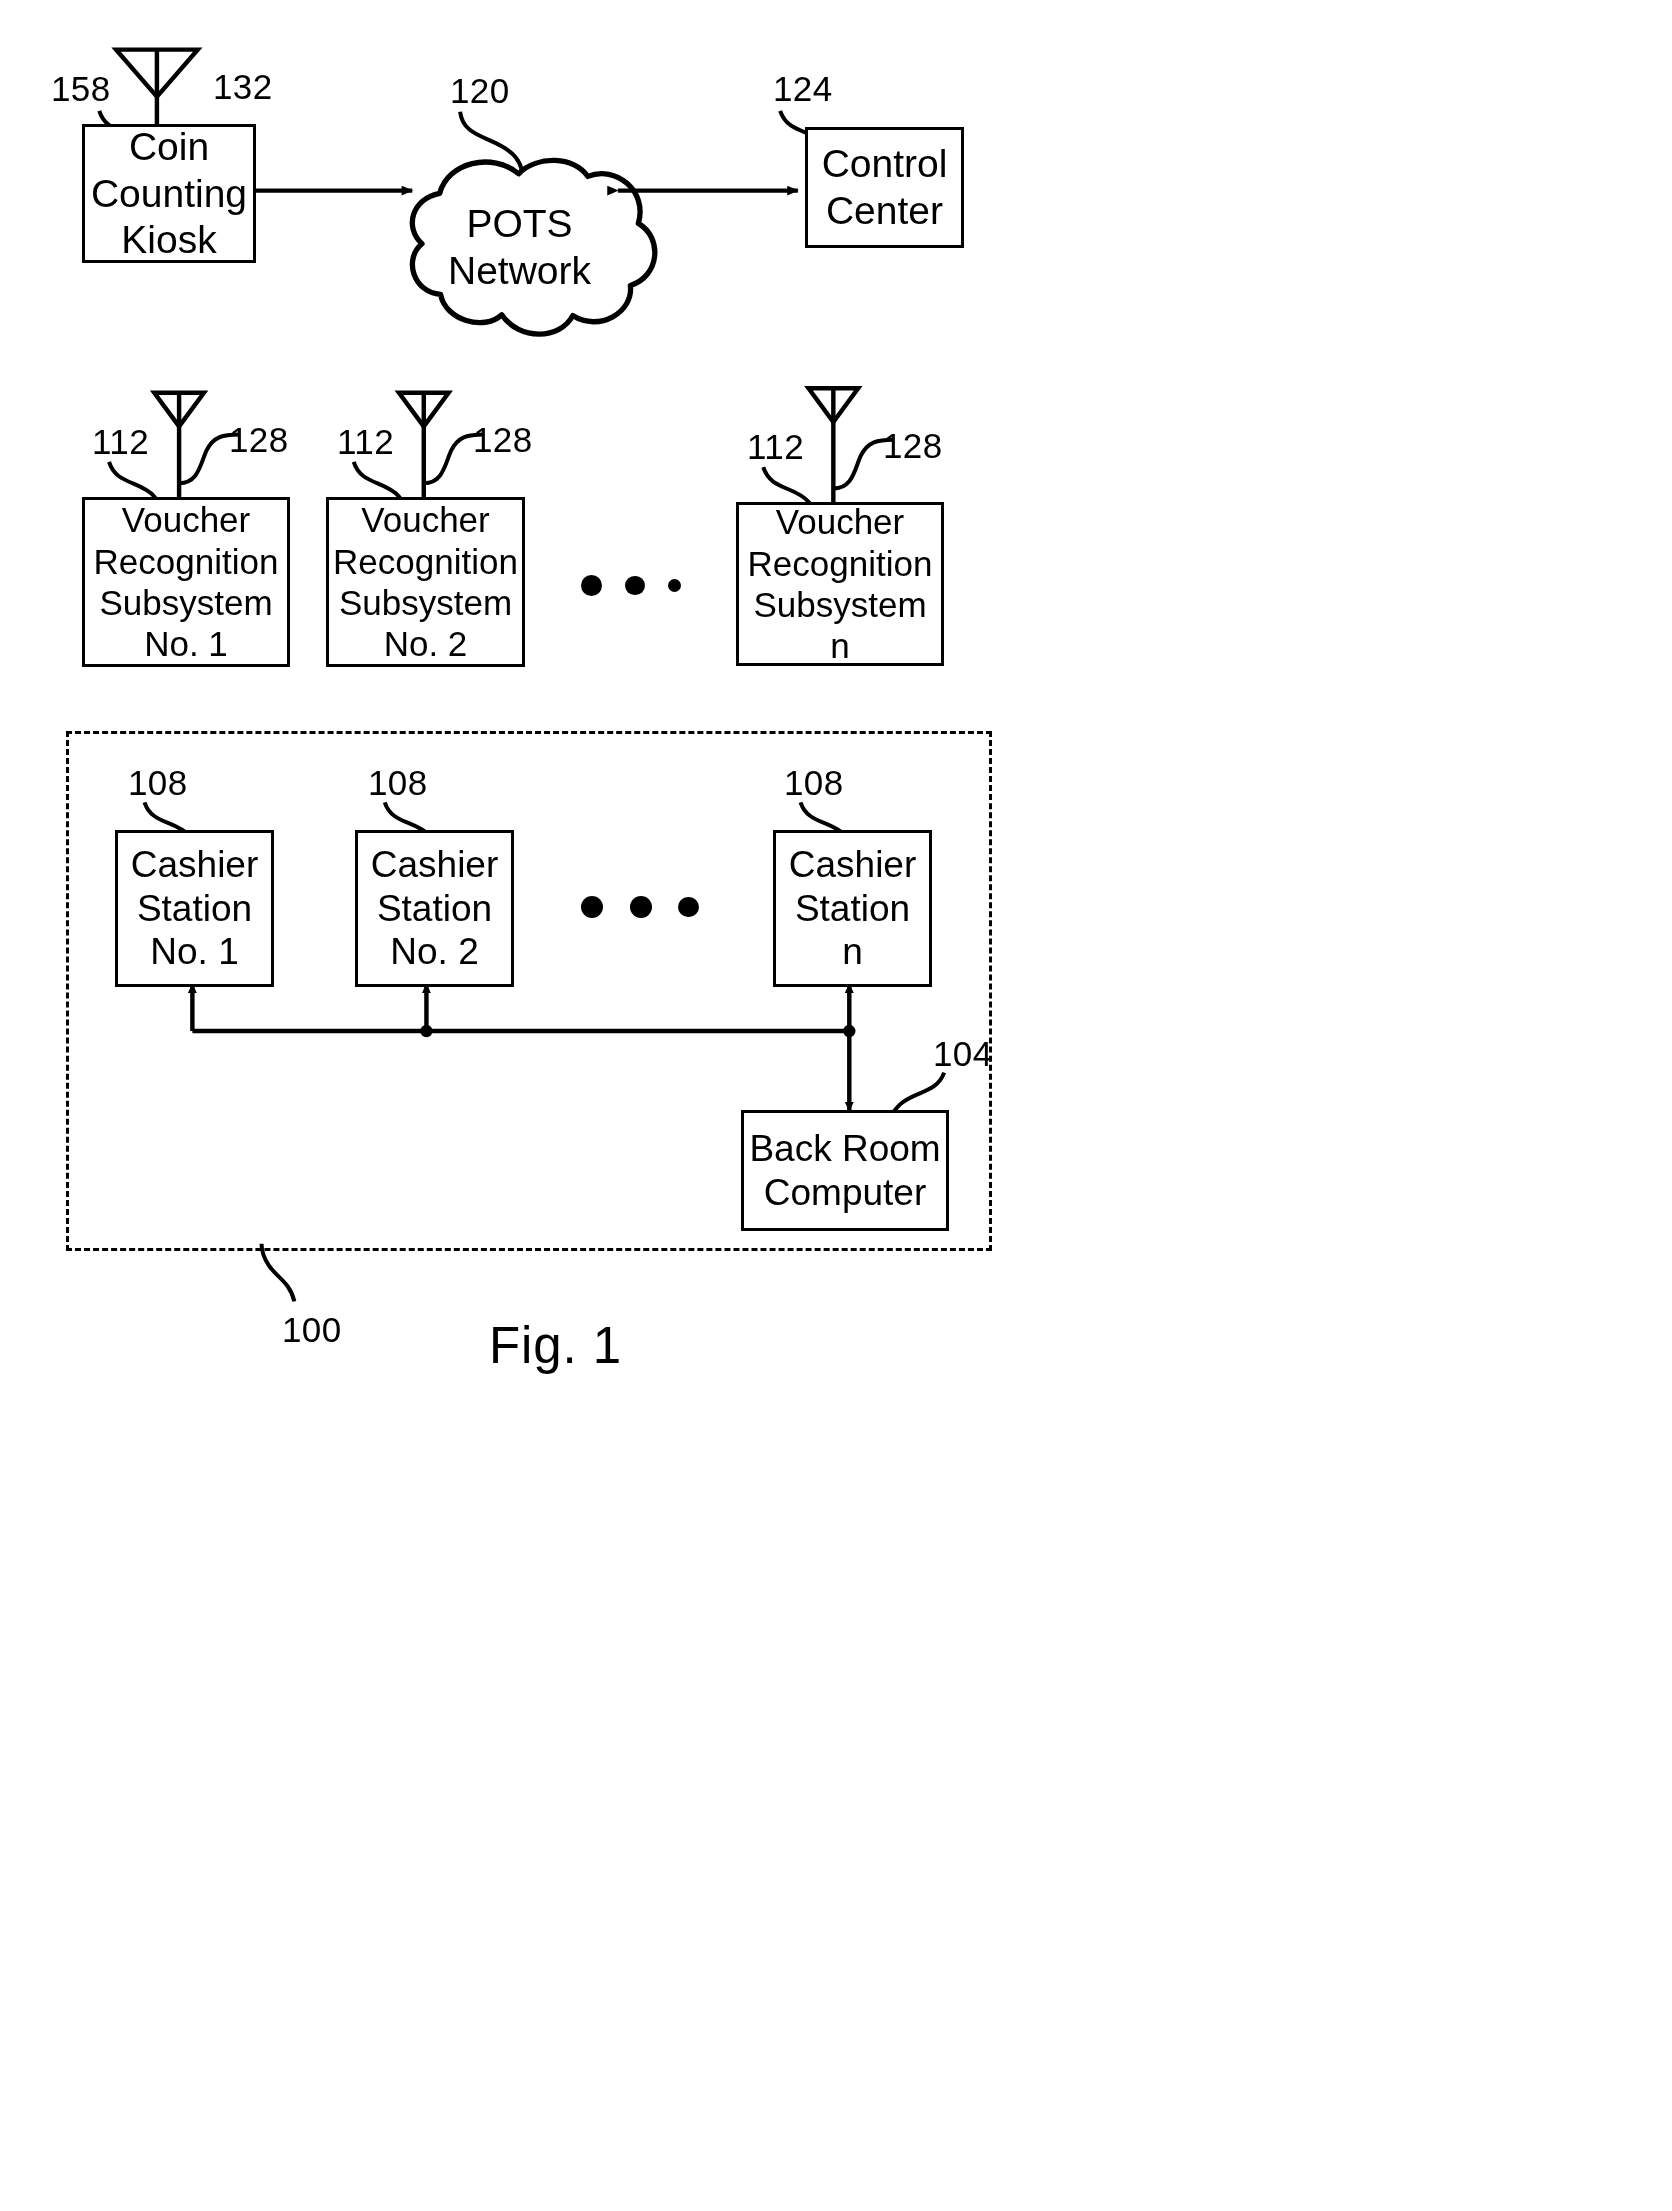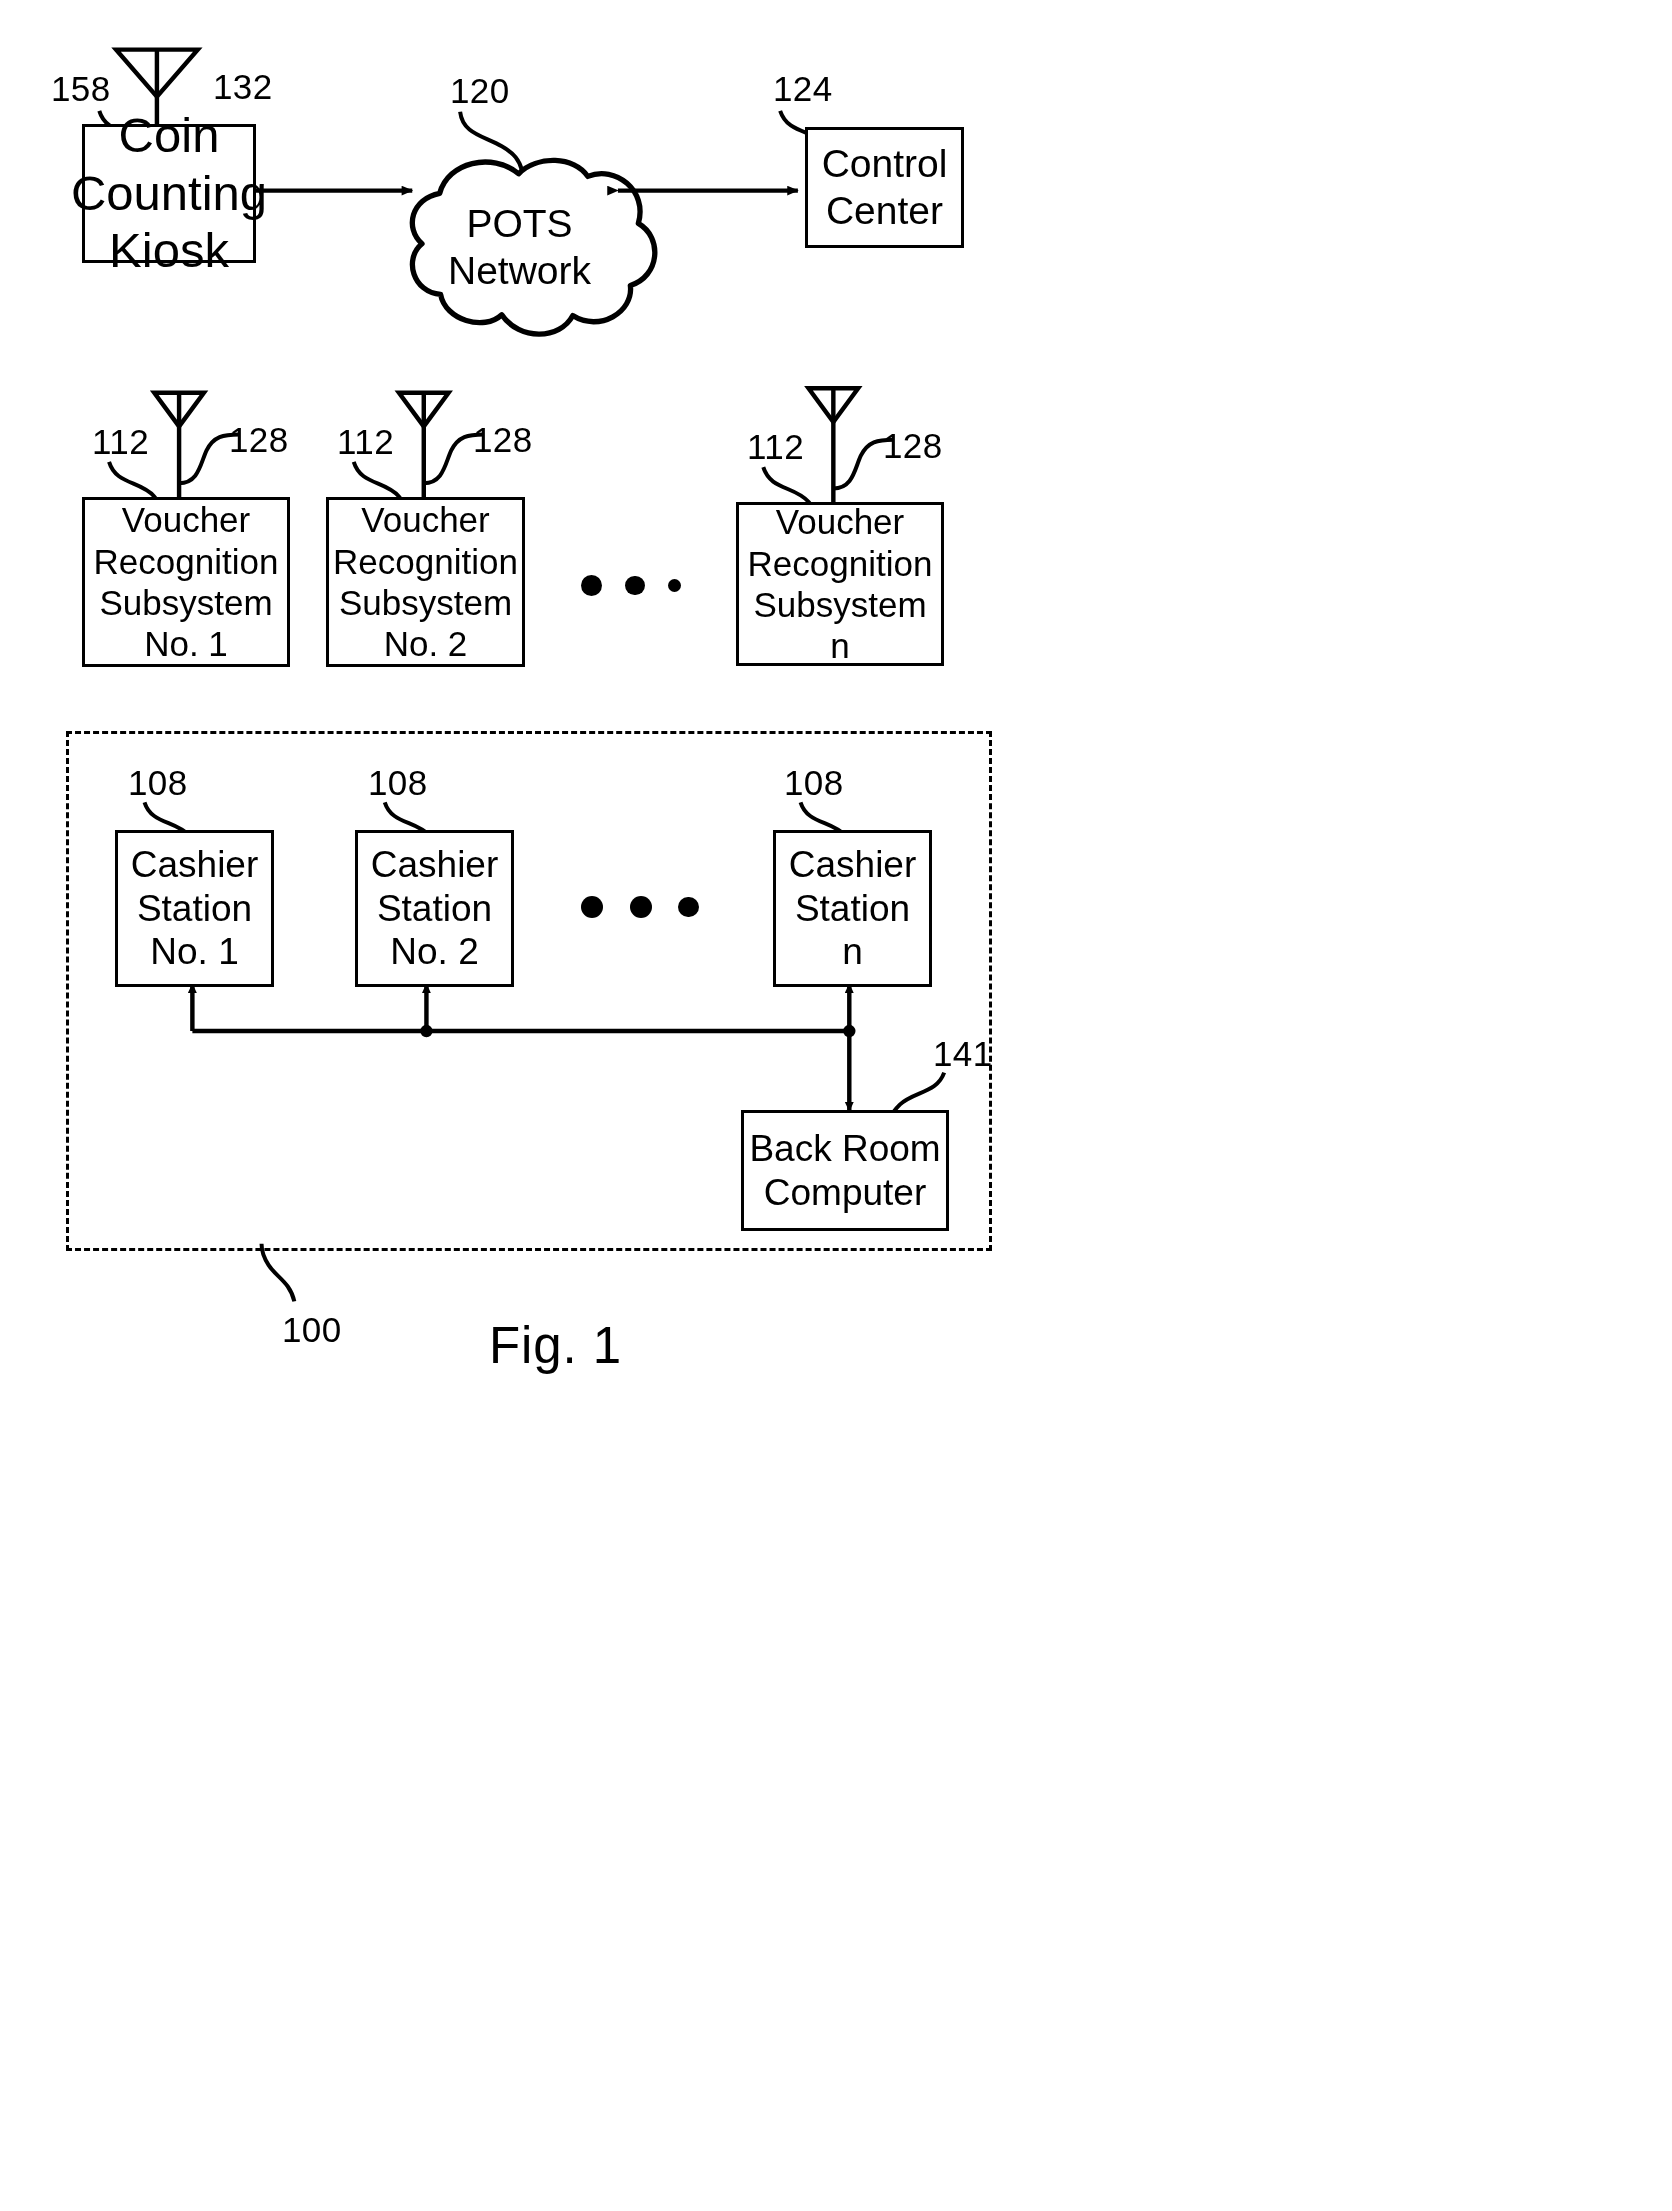--- a/index.html
+++ b/index.html
@@ -116,24 +116,24 @@
   <div class="reflabel" style="left:229px;top:420px;">128</div>
   <div class="reflabel" style="left:337px;top:422px;">112</div>
   <div class="reflabel" style="left:473px;top:420px;">128</div>
   <div class="reflabel" style="left:747px;top:427px;">112</div>
   <div class="reflabel" style="left:883px;top:426px;">128</div>
 
   <div class="reflabel" style="left:128px;top:763px;">108</div>
   <div class="reflabel" style="left:368px;top:763px;">108</div>
   <div class="reflabel" style="left:784px;top:763px;">108</div>
 
-  <div class="reflabel" style="left:933px;top:1034px;">141</div>
+  <div class="reflabel" style="left:933px;top:1034px;">104</div>
   <div class="reflabel" style="left:282px;top:1310px;">100</div>
 
-  <div class="node" style="left:82px;top:124px;width:168px;height:133px;font-size:49px;">
+  <div class="node" style="left:82px;top:124px;width:168px;height:133px;font-size:39px;">
     <span class="txt">Coin
 Counting
 Kiosk</span>
   </div>
 
   <div class="cloudtxt" style="left:431px;top:153px;width:177px;">POTS
 Network</div>
 
   <div class="node" style="left:805px;top:127px;width:153px;height:115px;font-size:39px;">
     <span class="txt">Control

